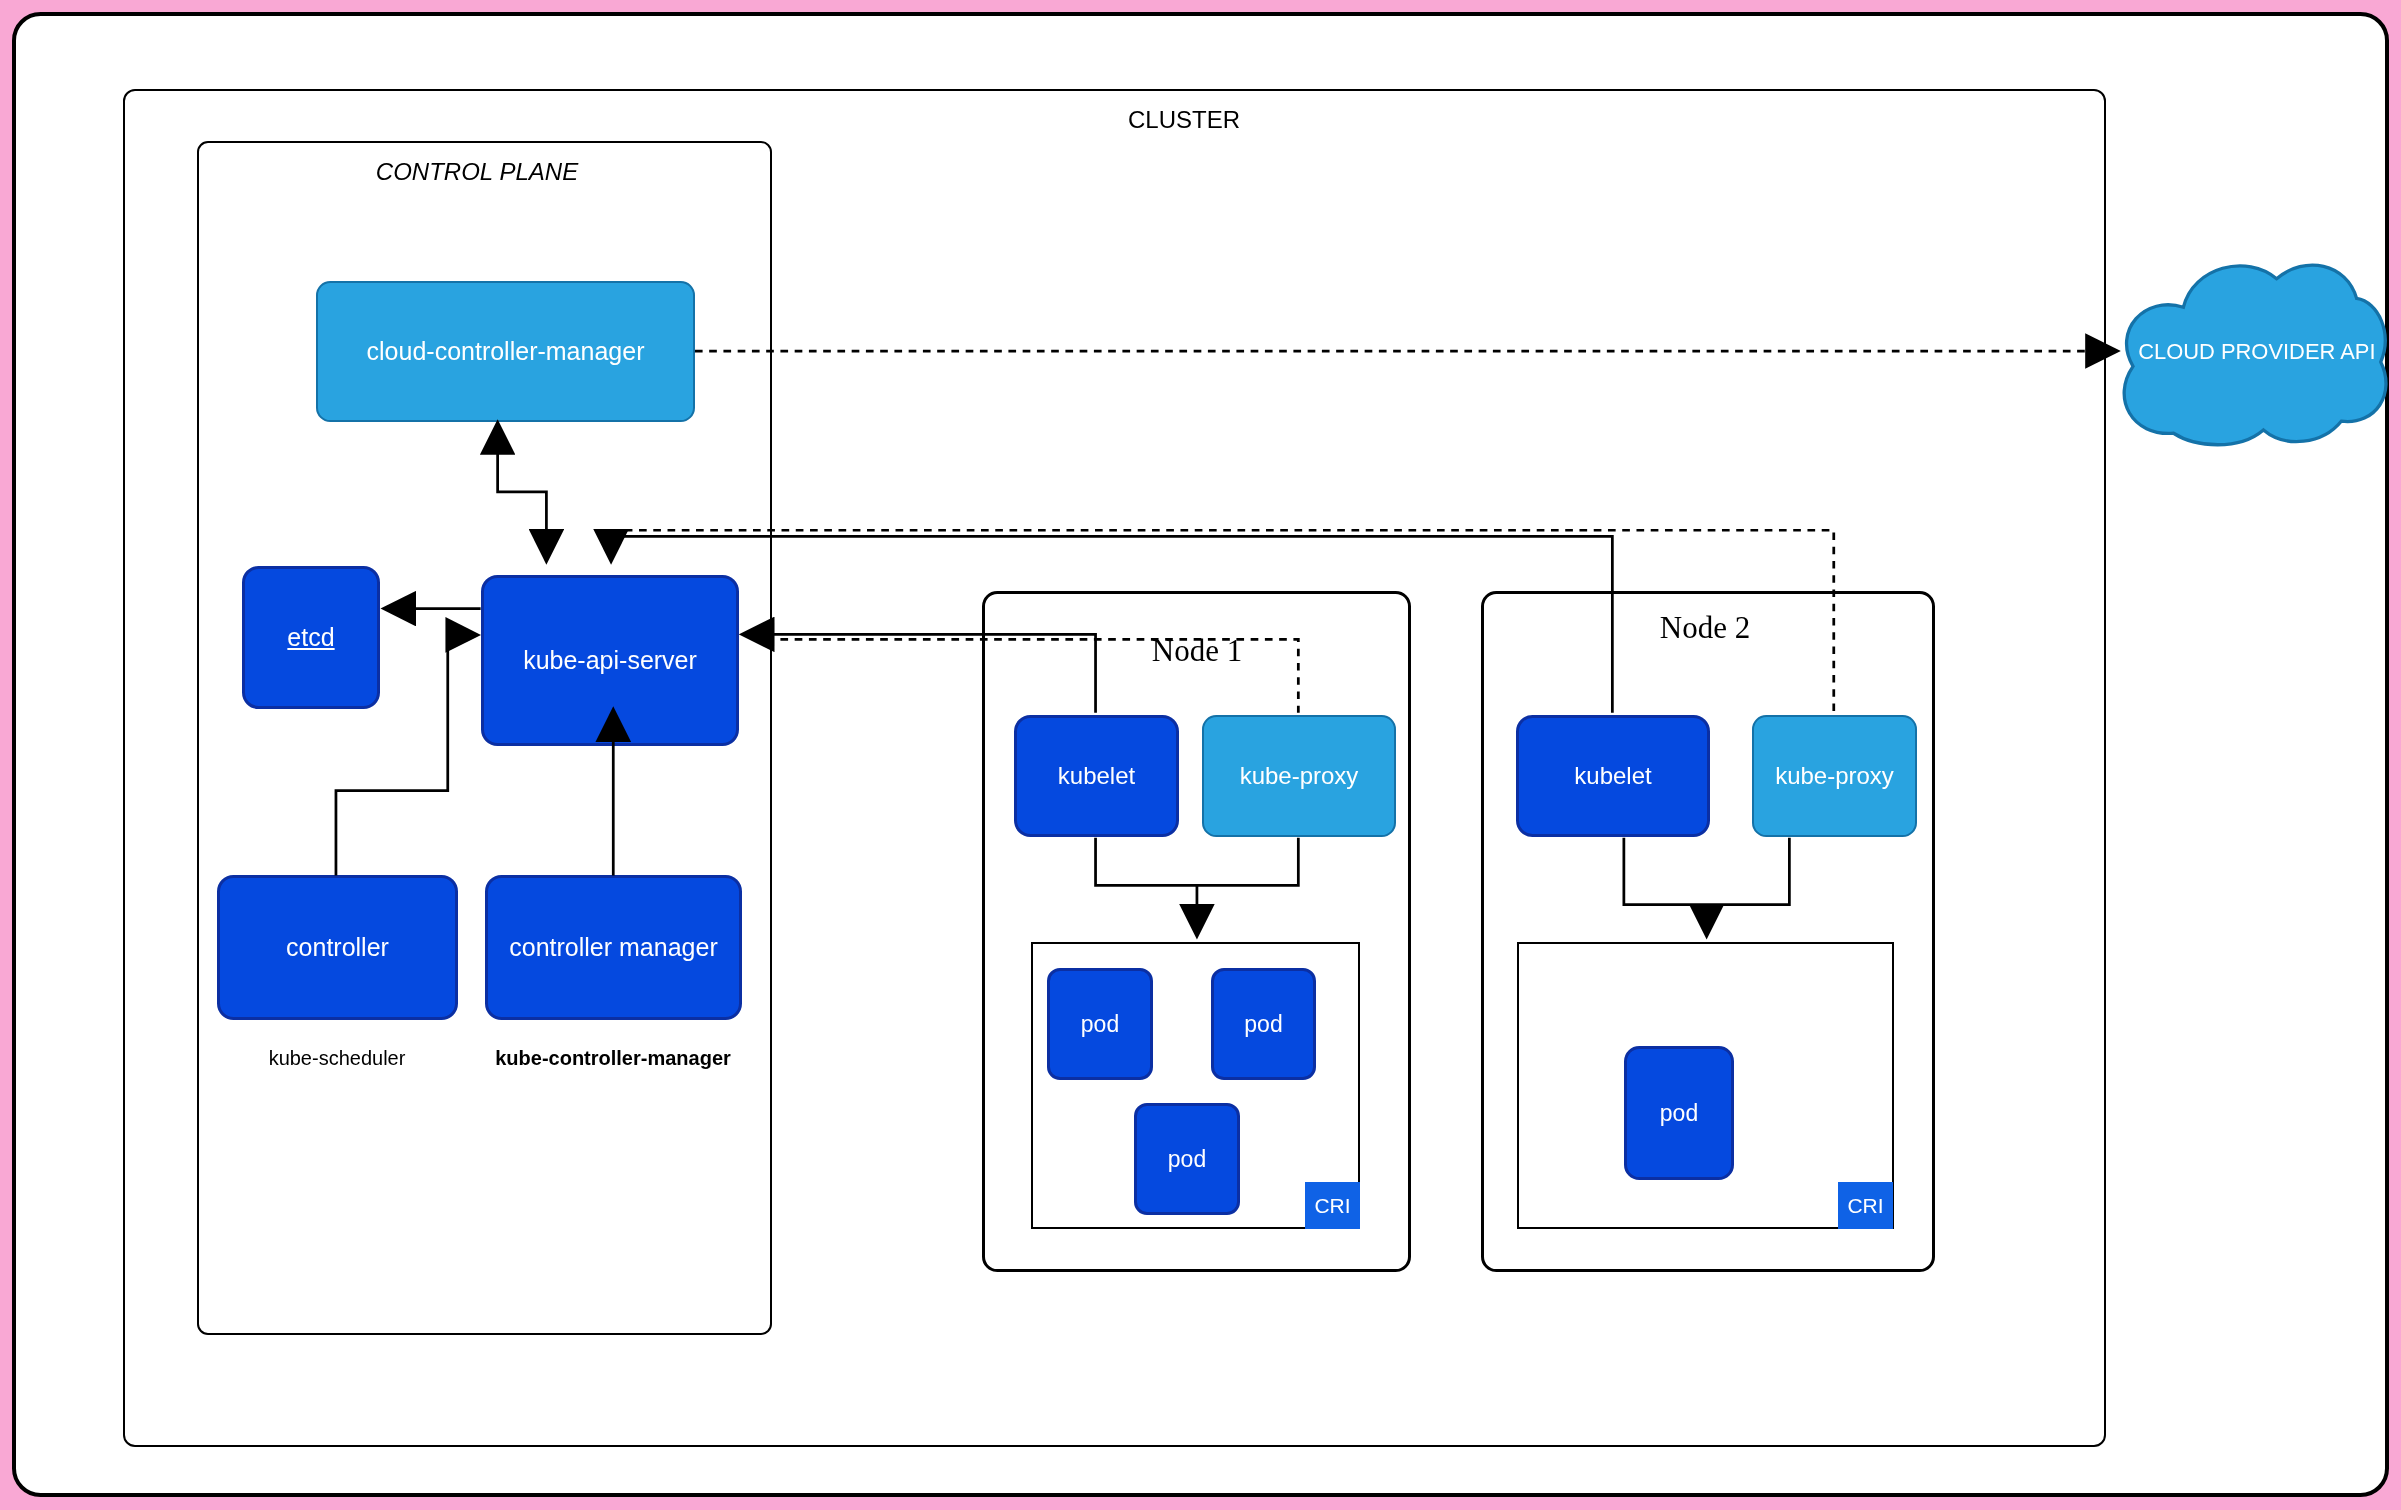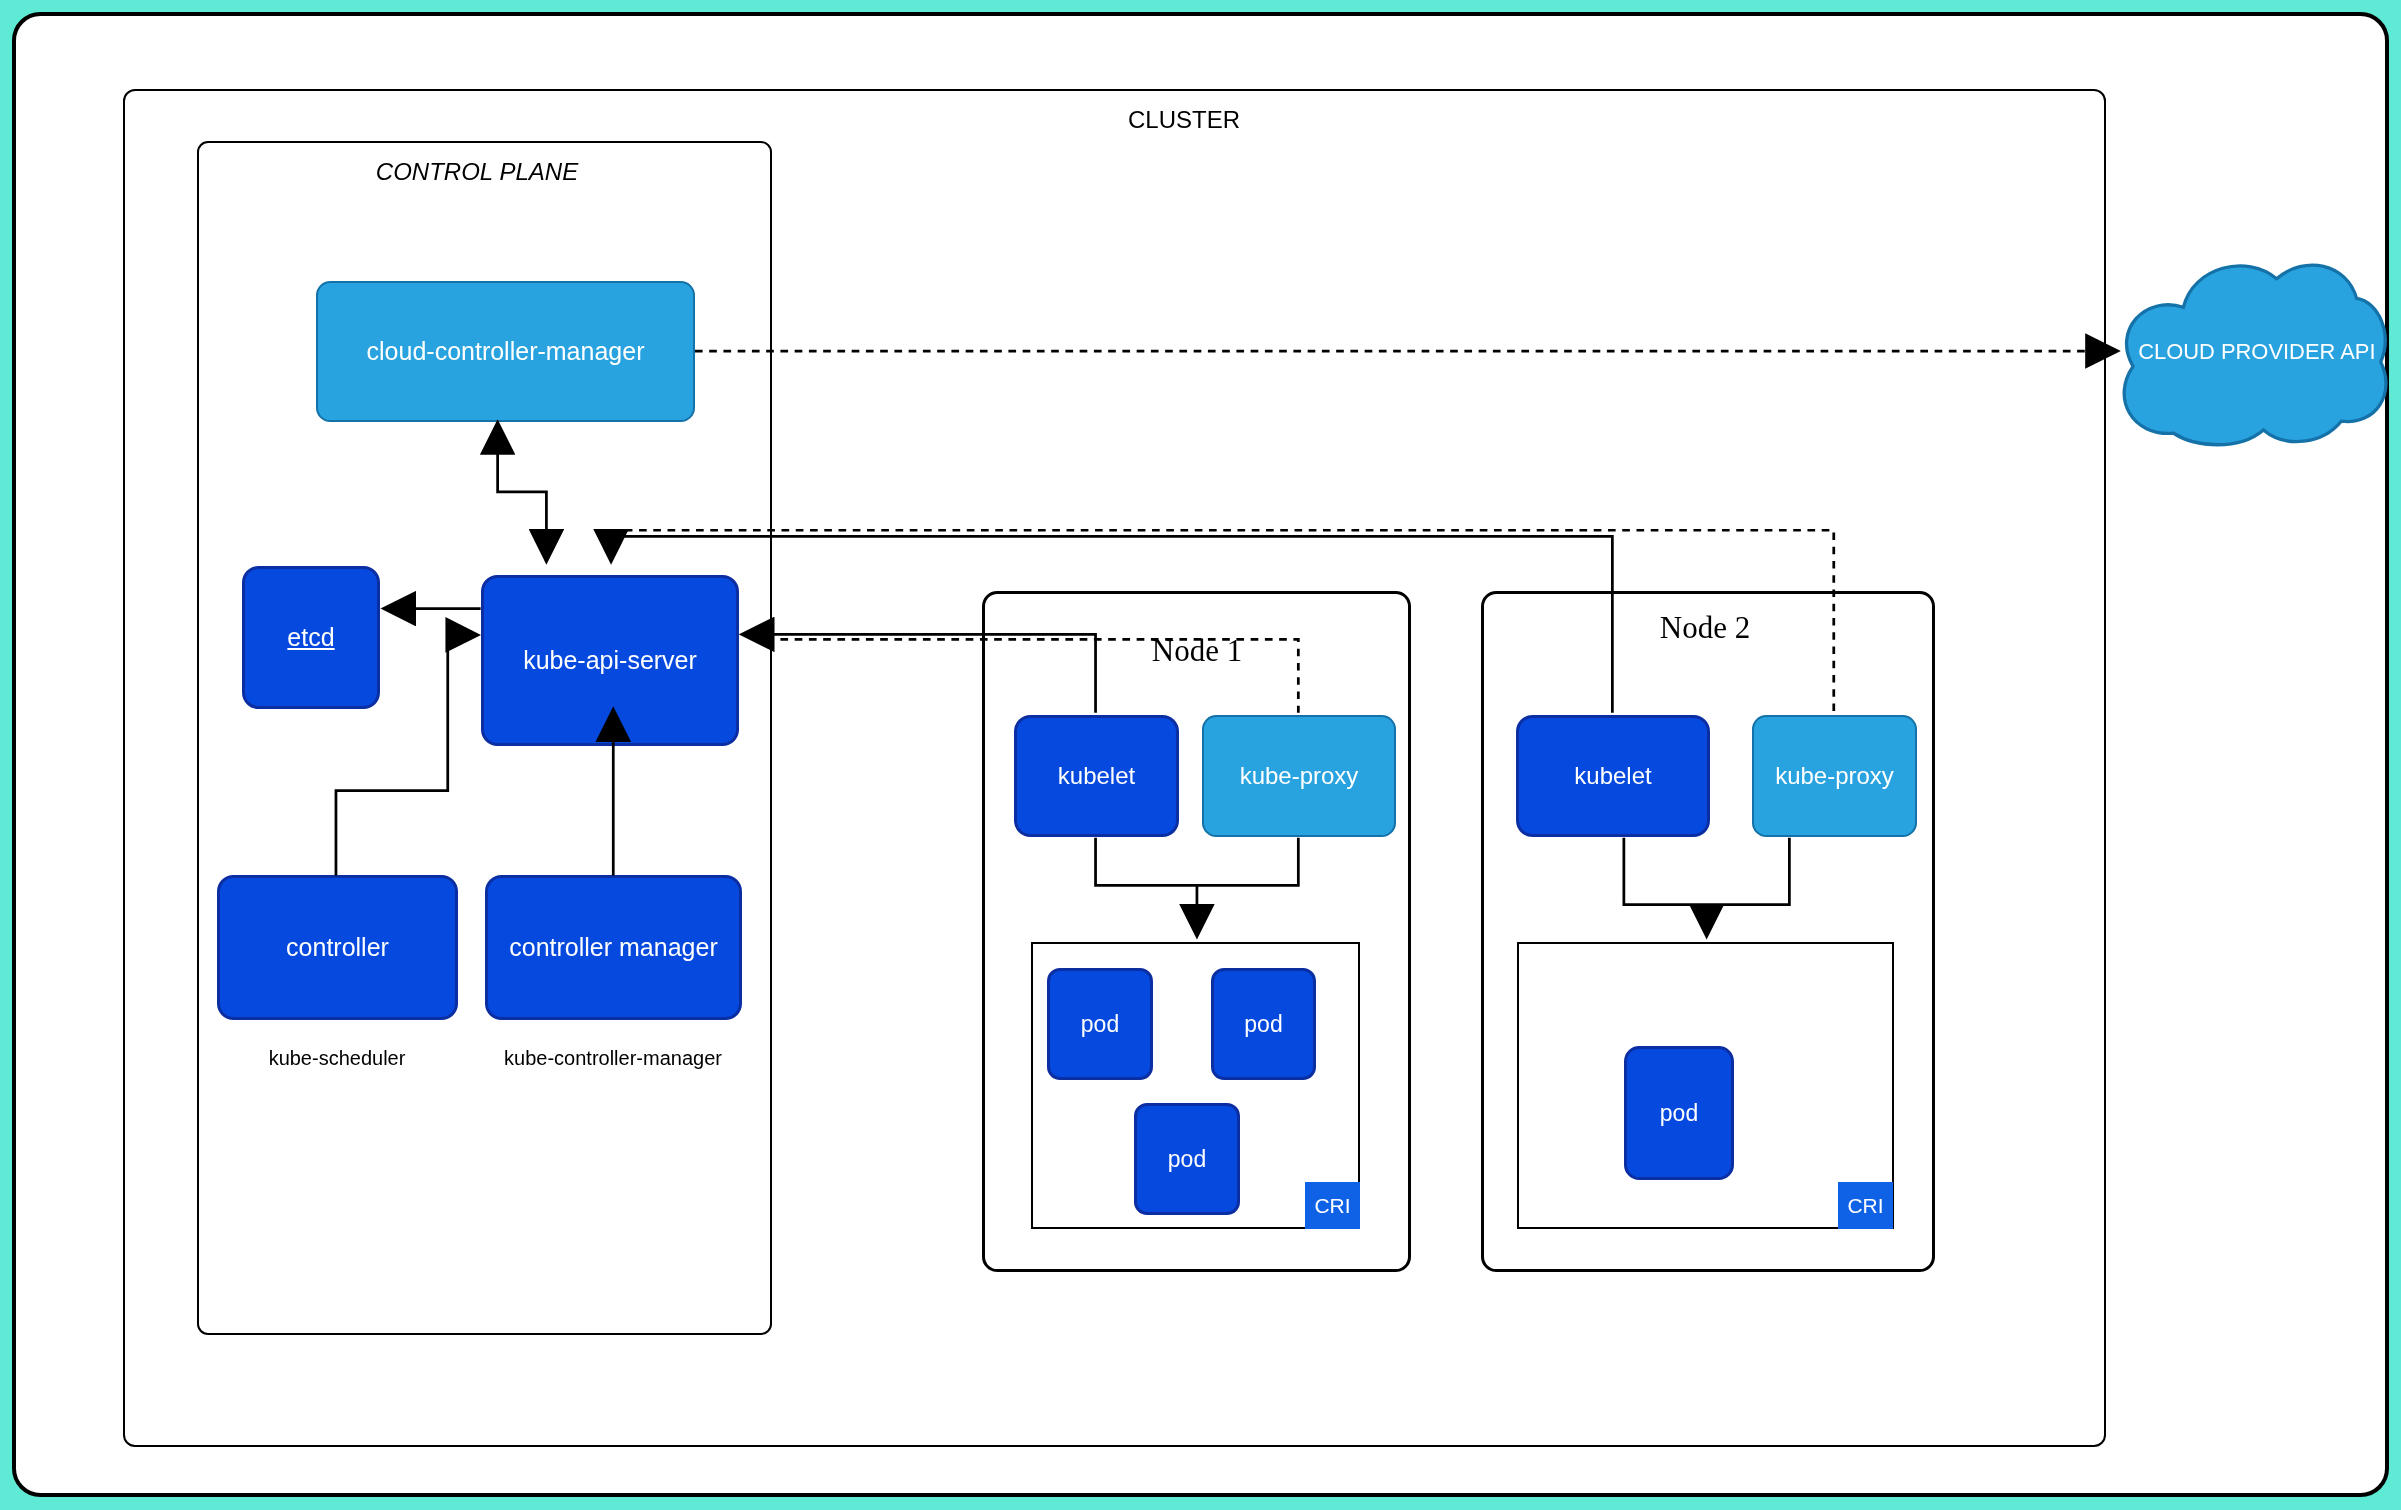--- a/index.html
+++ b/index.html
@@ -1,16 +1,16 @@
 <!DOCTYPE html>
 <html style="font-size:8.8px"><head>
 <meta charset="utf-8">
 <style>
   html,body{margin:0;padding:0;background:#ffffff;}
-  #canvas{position:relative;width:2401px;height:1511px;background:#5eead4;
+  #canvas{position:relative;width:2401px;height:1511px;background:#f9a8d4;
           font-family:"Liberation Sans",sans-serif;overflow:hidden;}
   .frame{position:absolute;background:#ffffff;box-sizing:border-box;}
   .frame.outer{left:12px;top:12px;width:2377px;height:1485px;border:4.4px solid #000;border-radius:28.5px;}
   .frame.cluster{left:123px;top:89px;width:1983px;height:1358px;border:2.7px solid #000;border-radius:12px;background:transparent;}
   .frame.control-plane{left:197px;top:141px;width:575px;height:1194px;border:2.7px solid #000;border-radius:11px;background:transparent;}
   .frame.node{border:3.3px solid #000;border-radius:15.3px;background:#ffffff;}
   .frame.node1{left:982px;top:591px;width:429px;height:681px;}
   .frame.node2{left:1481px;top:591px;width:454px;height:681px;}
   .frame.podbox{border:2.2px solid #000;border-radius:0;background:#ffffff;}
   .frame.podbox1{left:1031px;top:942px;width:329px;height:287px;}
@@ -65,21 +65,21 @@
 
   <div class="frame control-plane"></div>
   <div class="zone-label" style="left:477px;top:158px;font-style:italic;">CONTROL PLANE</div>
 
   <div class="comp light ccm">cloud-controller-manager</div>
   <div class="comp dark etcd">etcd</div>
   <div class="comp dark kas">kube-api-server</div>
   <div class="comp dark sched">controller</div>
   <div class="comp dark cmgr">controller manager</div>
   <div class="sub-label" style="left:337px;top:1047px;">kube-scheduler</div>
-  <div class="sub-label" style="left:613px;top:1047px;">kube-controller-manager</div>
+  <div class="sub-label" style="left:613px;top:1047px;font-weight:bold;">kube-controller-manager</div>
 
   <div class="frame node node1"></div>
   <div class="node-title" style="left:1197px;top:633px;">Node 1</div>
   <div class="comp dark n1-kubelet">kubelet</div>
   <div class="comp light n1-kproxy">kube-proxy</div>
   <div class="frame podbox podbox1"></div>
   <div class="pod p1">pod</div>
   <div class="pod p2">pod</div>
   <div class="pod p3">pod</div>
   <div class="cri c1">CRI</div>

